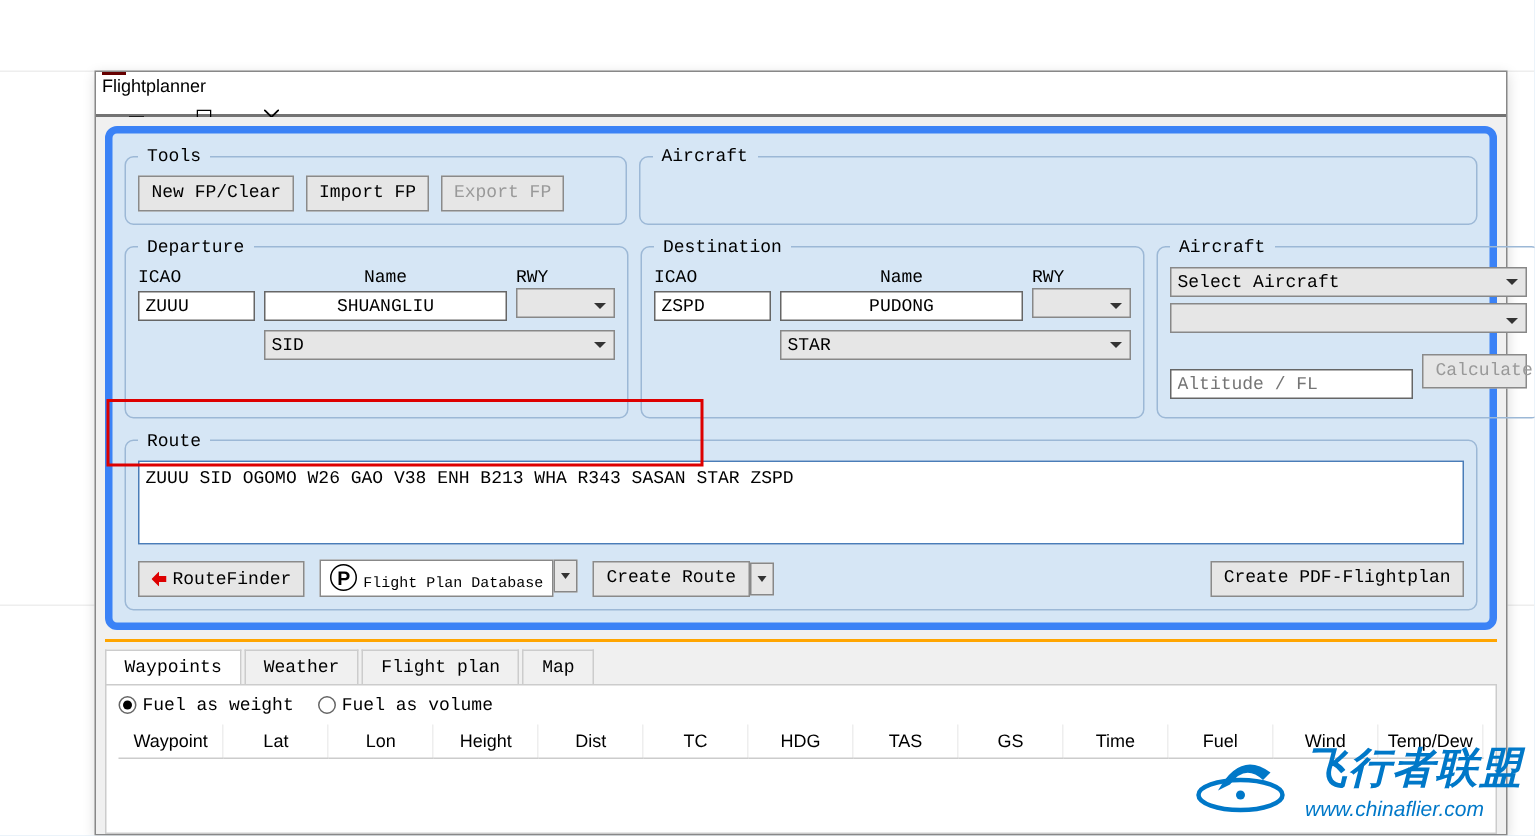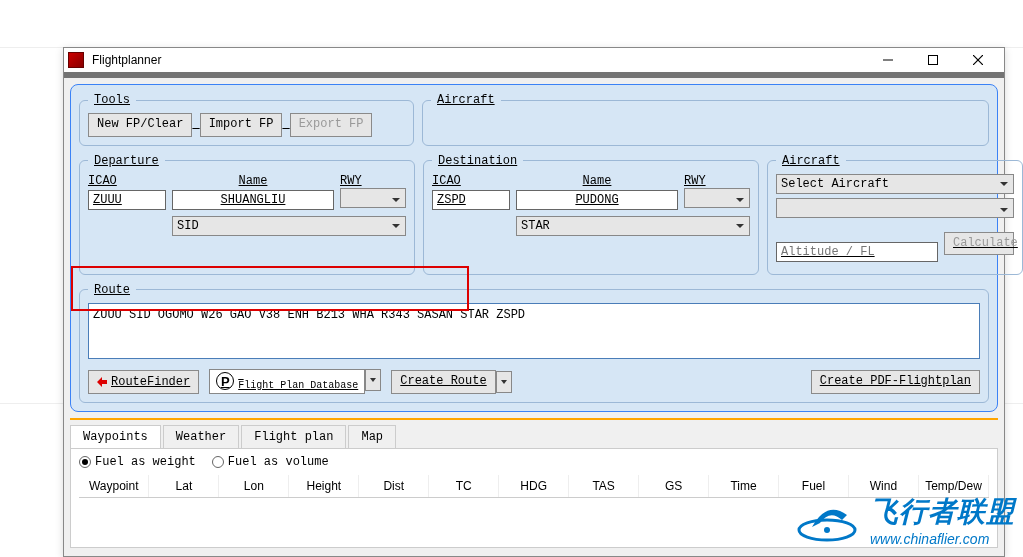--- a/index.html
+++ b/index.html
@@ -25,23 +25,24 @@
     width: 942px;
     height: 510px;
     background: #f0f0f0;
     border: 1px solid #888;
     box-shadow: 0 2px 8px rgba(0,0,0,0.15);
   }
   .titlebar {
     height: 30px;
     background: #fff;
     display: flex;
-    align-items: center;
+    align-items: flex-start;
     padding: 0 4px;
-    border-bottom: 6px solid #737373;
+    border-bottom: 2px solid #737373;
+    flex-direction: column;
   }
   .app-icon {
     width: 16px; height: 16px;
     background: linear-gradient(135deg, #c00 0%, #800 100%);
     border: 1px solid #600;
     margin-right: 8px;
   }
   .title-text {
     flex: 1;
     font-family: "Segoe UI", sans-serif;
@@ -59,24 +60,23 @@
 
   .client {
     position: absolute;
     top: 30px; left: 0; right: 0; bottom: 0;
     background: #f0f0f0;
     padding: 6px;
   }
 
   .blue-panel {
     background: #d6e6f5;
-    border: 1px solid #3b82f6;
+    border: 5px solid #3b82f6;
     border-radius: 8px;
     padding: 8px;
-    text-decoration: underline;
   }
 
   .row1 {
     display: flex;
     gap: 8px;
     margin-bottom: 8px;
   }
   .tools-box { flex: 0 0 335px; }
   .progress-box { flex: 1; }
 

